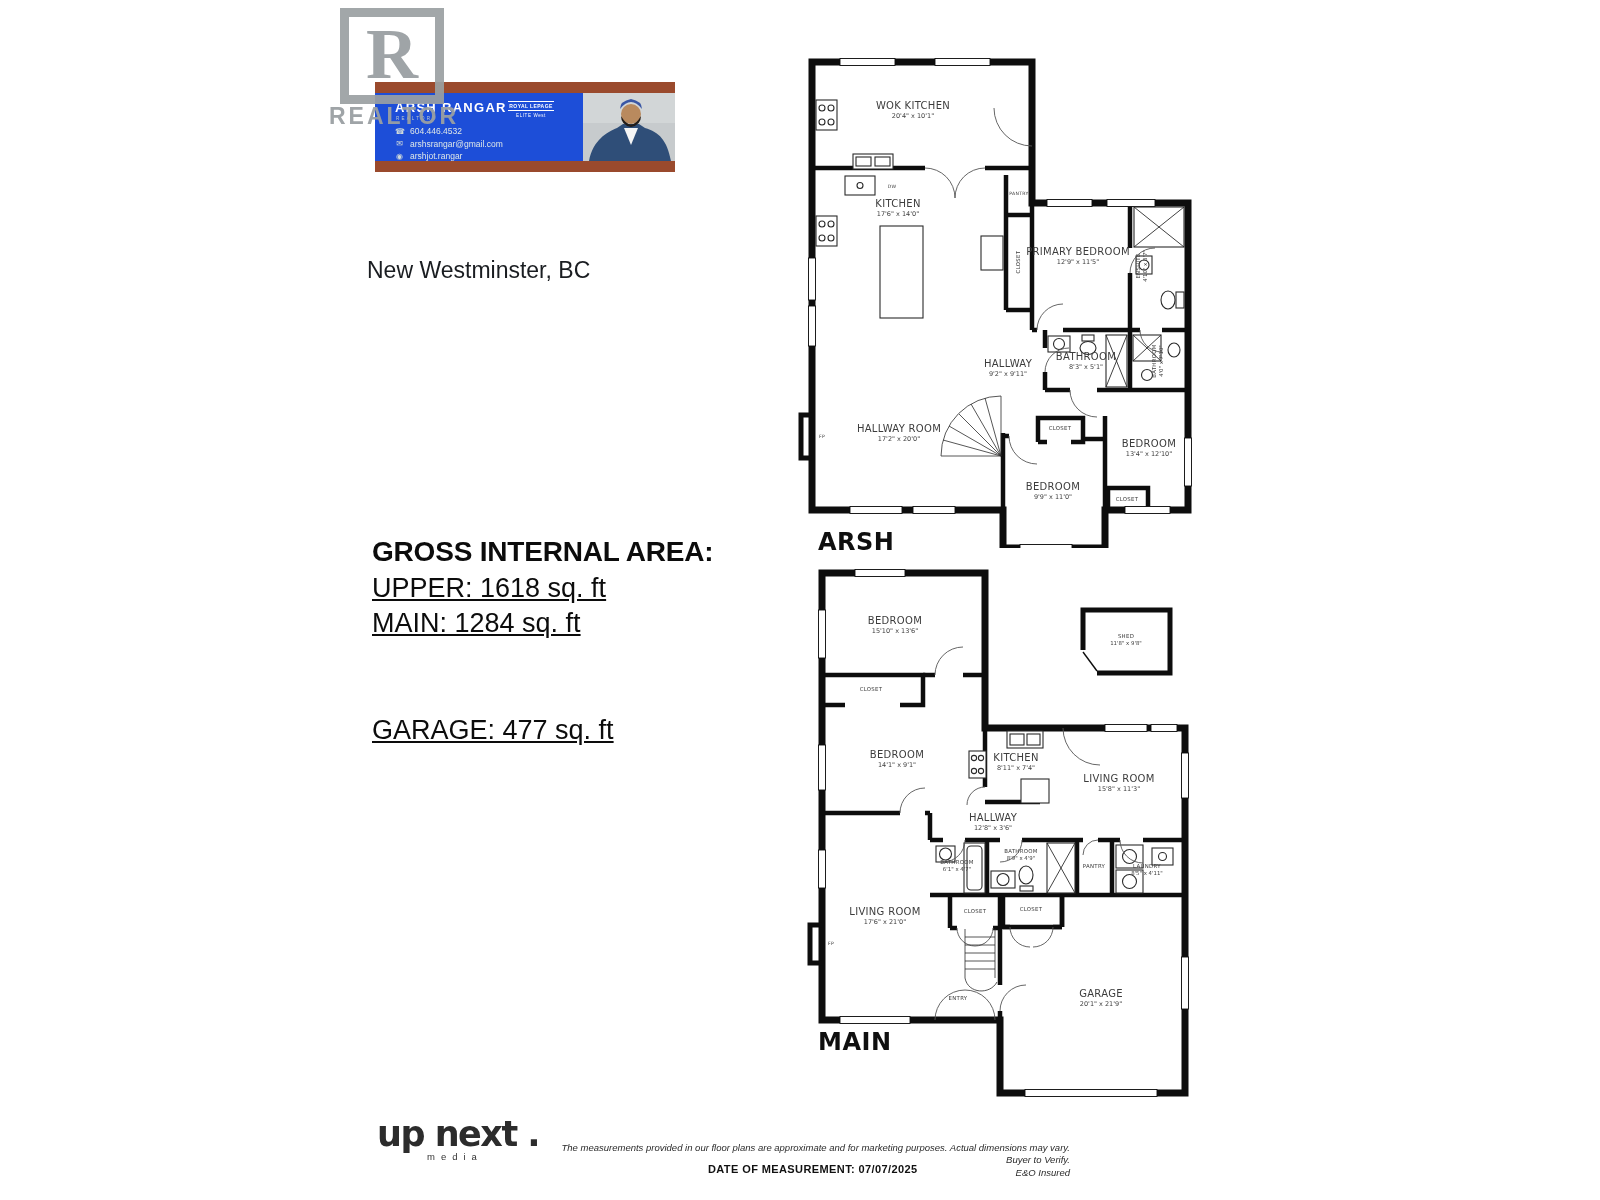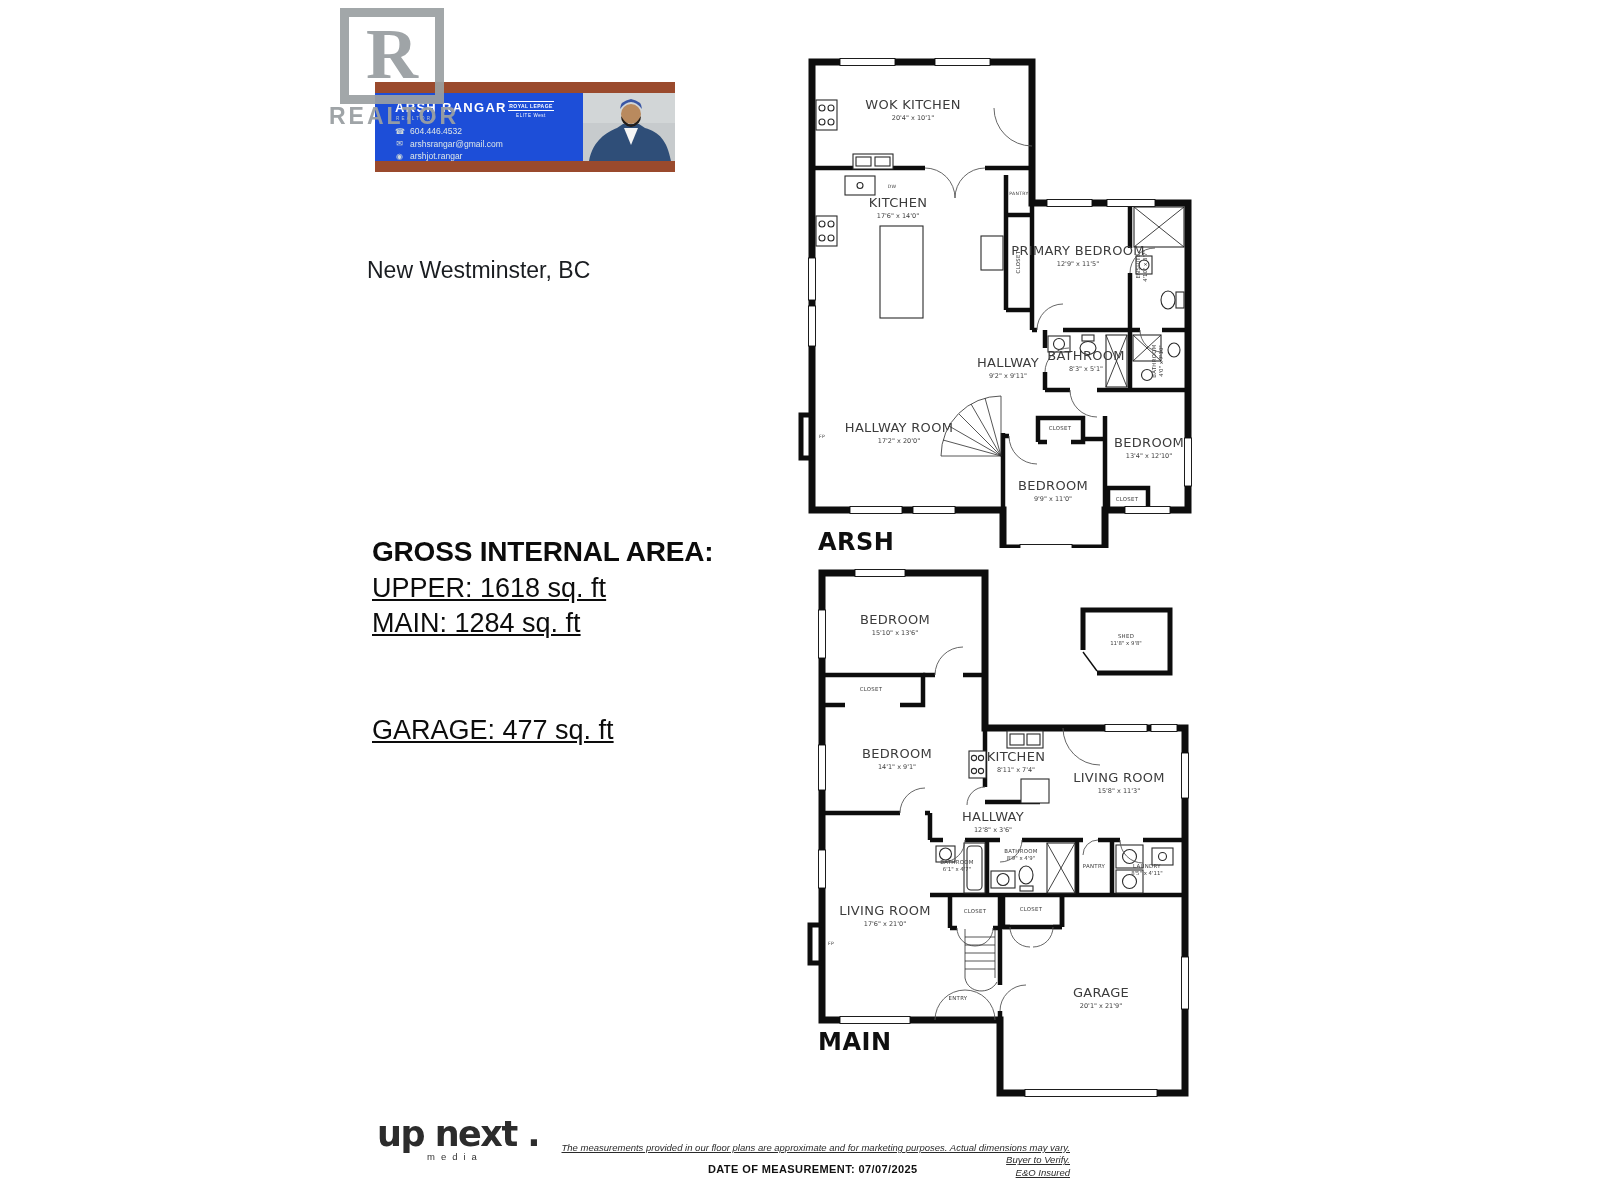--- a/index.html
+++ b/index.html
@@ -44,34 +44,34 @@
   .w5{stroke:#0d0d0d;stroke-width:5;fill:none;}
   .iw path{stroke:#0d0d0d;stroke-width:4.5;fill:none;}
   .win rect{fill:#ffffff;stroke:#0d0d0d;stroke-width:0.9;}
   .fx rect,.fx circle,.fx ellipse{stroke:#2b2b2b;stroke-width:1.1;fill:#ffffff;}
   .fx line{stroke:#2b2b2b;stroke-width:0.9;}
   .door path{stroke:#555;stroke-width:0.9;fill:none;}
   .tread{stroke:#2b2b2b;stroke-width:0.8;fill:none;}
 
   .rlabel{position:absolute;transform:translate(-50%,-50%);text-align:center;color:#3c3c3c;
     font-family:"DejaVu Sans",sans-serif;white-space:nowrap;line-height:1.3;}
-  .rname{font-size:13px;letter-spacing:.3px;}
+  .rname{font-size:10px;letter-spacing:.3px;}
   .rdims{font-size:6.5px;}
   .vert{transform:translate(-50%,-50%) rotate(-90deg);}
   .tiny .rname{font-size:5.4px;}
   .t45 .rname{font-size:4.6px;}
   .floor-label{position:absolute;font-size:24px;font-weight:800;color:#0f0f0f;letter-spacing:.5px;
     font-family:"DejaVu Sans",sans-serif;}
 
   
   .upnext{position:absolute;left:377px;top:1114px;color:#2c2c2c;}
   .un-main{font-size:35px;font-weight:700;letter-spacing:-1.5px;font-family:"DejaVu Sans",sans-serif;}
   .un-media{font-size:9.5px;letter-spacing:6px;color:#333;margin-left:50px;margin-top:-3px;}
   .disclaimer{position:absolute;right:530px;top:1142px;width:520px;text-align:right;
-    font-style:italic;font-size:9.5px;color:#2a2a2a;line-height:1.3;text-decoration:underline;}
+    font-style:italic;font-size:9.5px;color:#2a2a2a;line-height:1.3;}
   .date-line{position:absolute;left:690px;top:1163px;font-size:11px;font-weight:700;letter-spacing:.4px;color:#111;padding-left:18px;}
 </style>
 </head>
 <body>
 
 <div id="canvas">
 
   <div class="realtor-logo">
     <span class="realtor-r">R</span>
   </div>

